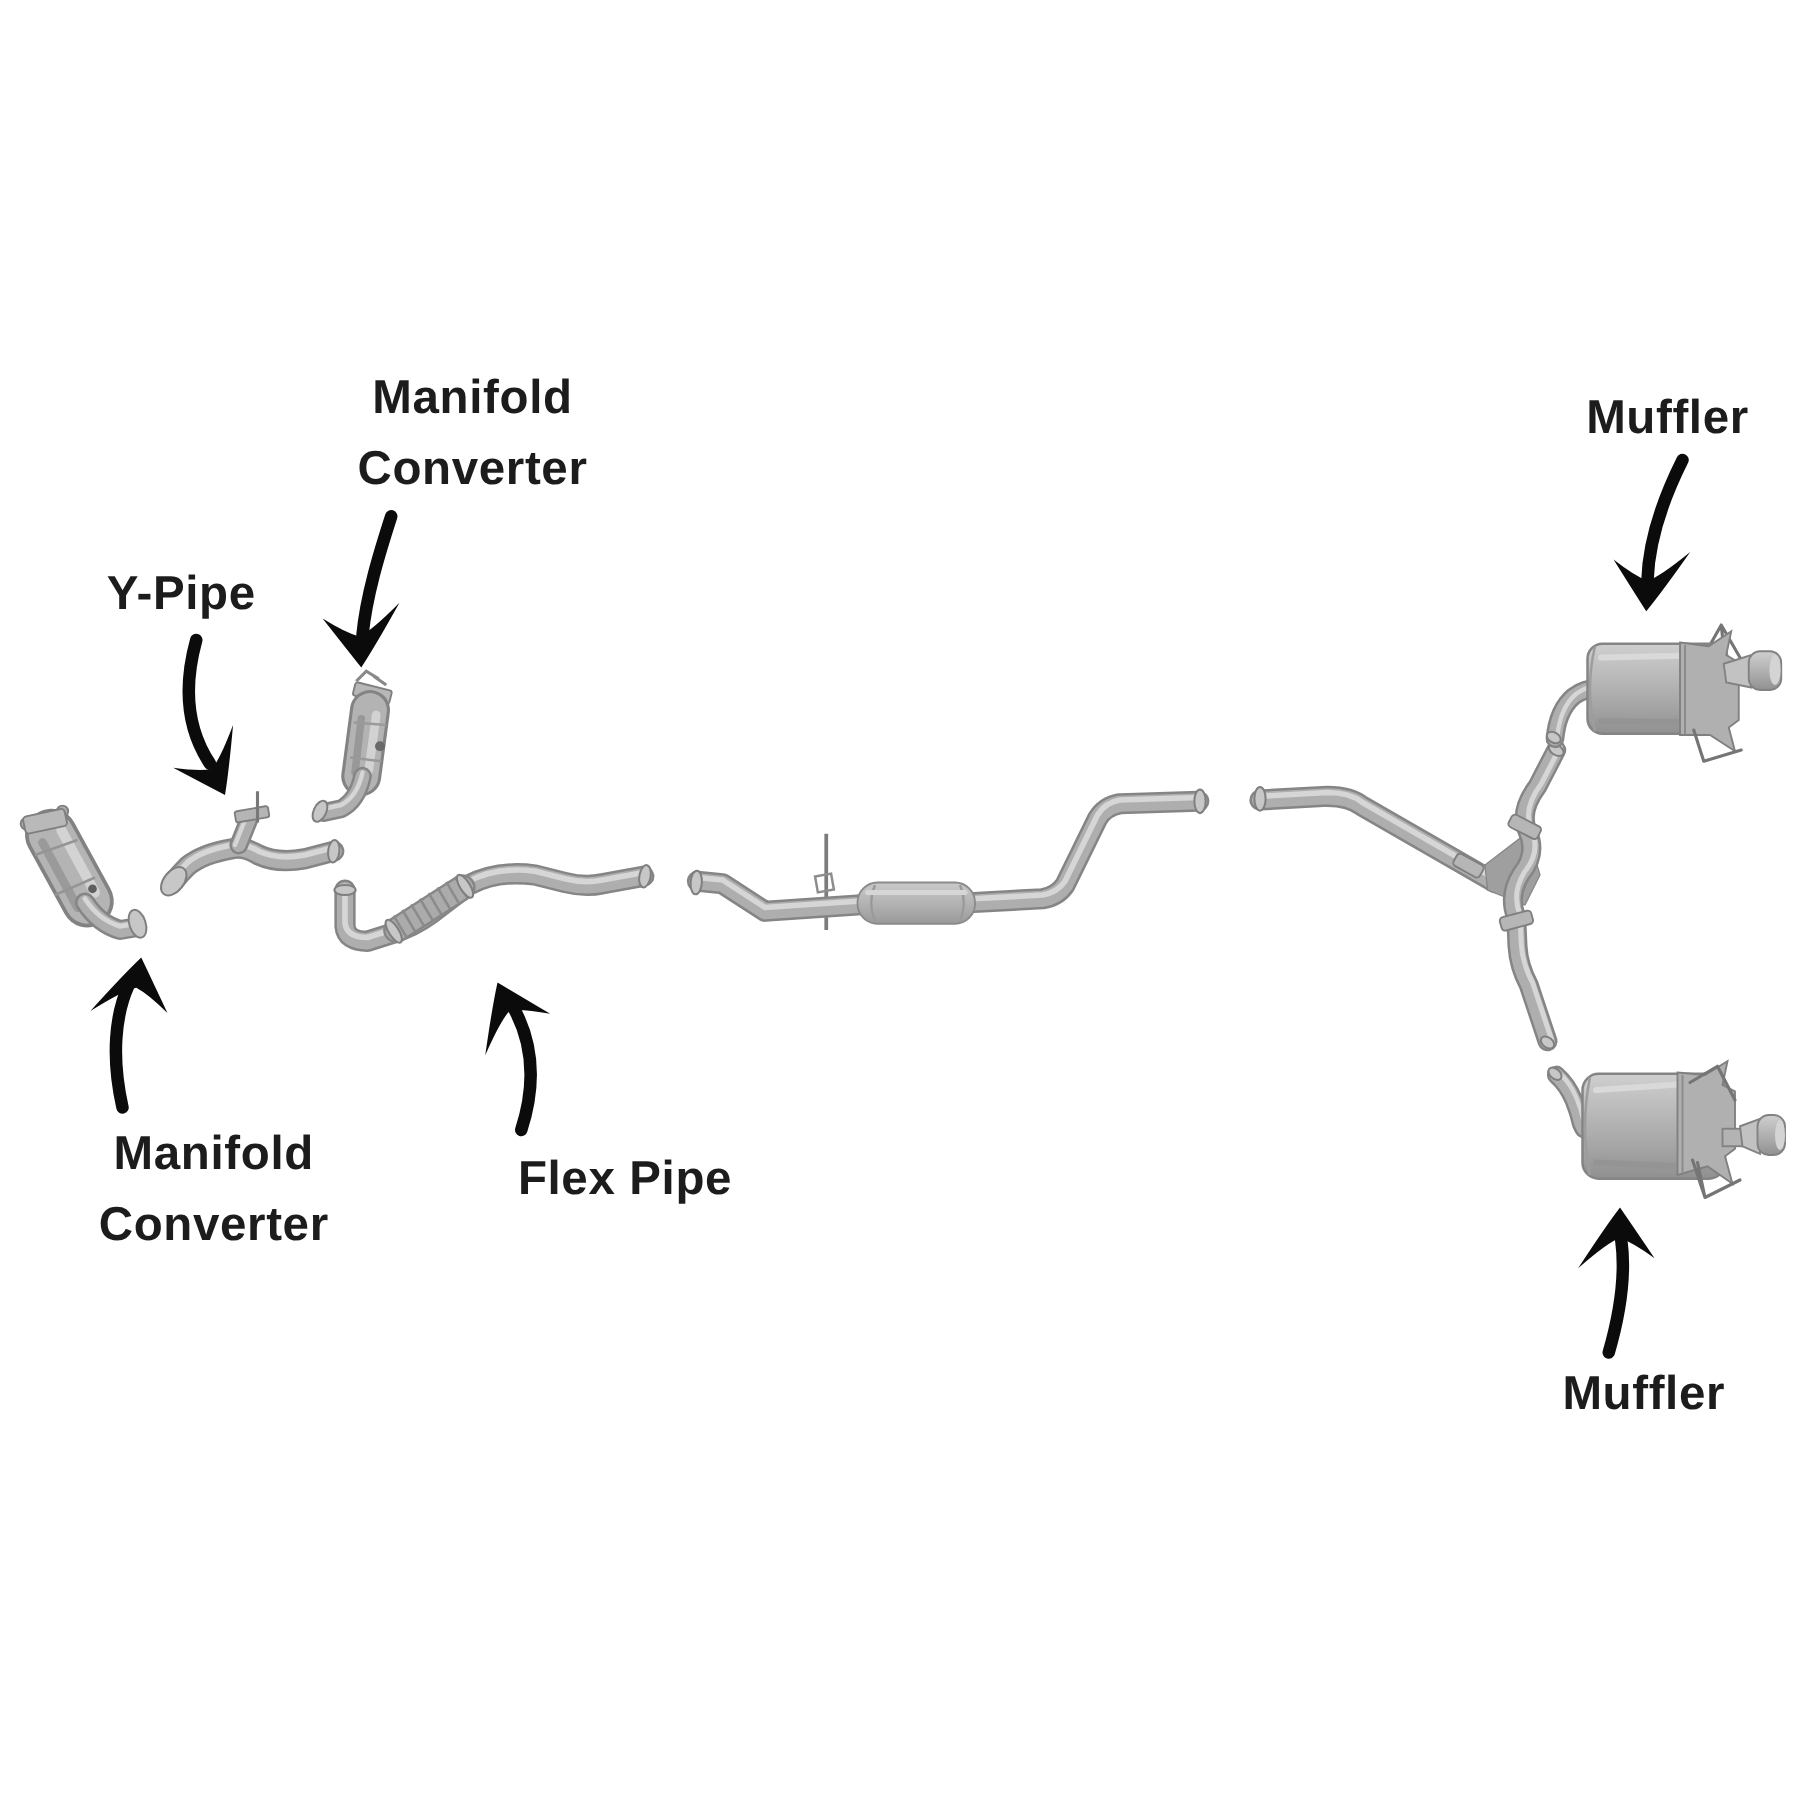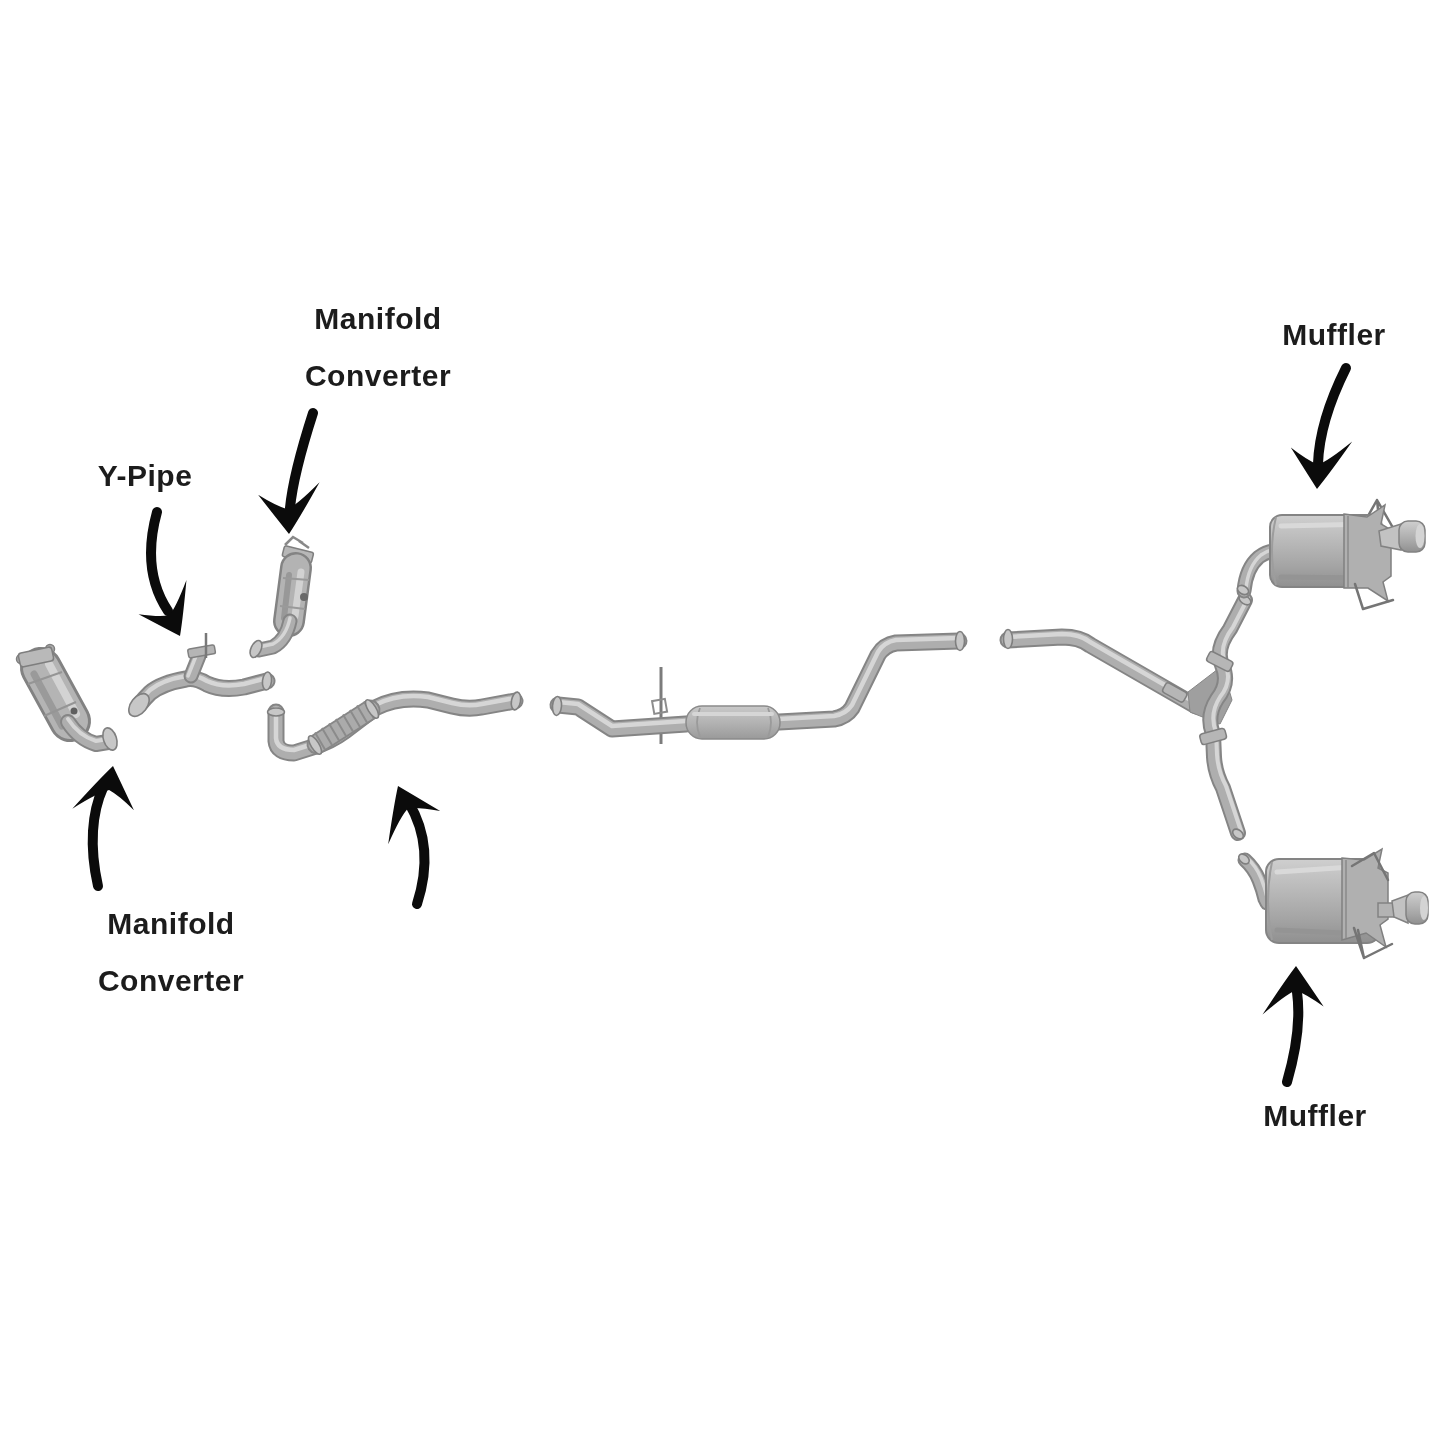--- a/index.html
+++ b/index.html
@@ -9,21 +9,21 @@
     background:#ffffff;
     overflow:hidden;
     font-family:"Liberation Sans", sans-serif;
   }
   #diagram-svg{position:absolute;left:0;top:0;}
   .lbl{
     position:absolute;
     transform:translateX(-50%);
     text-align:center;
     font-weight:700;
-    font-size:30px;
+    font-size:38px;
     line-height:57px;
     letter-spacing:0.5px;
     color:#1c1c1c;
     white-space:nowrap;
     user-select:none;
   }
   .lbl span{display:block;}
   
   .pe{fill:none;stroke:#858585;stroke-linecap:round;stroke-linejoin:round;}
   .pb{fill:none;stroke:#aeaeae;stroke-linecap:round;stroke-linejoin:round;}
@@ -232,20 +232,23 @@
 
 <div class="lbl" style="left:145px;top:447px;">
   <span>Y-Pipe</span>
 </div>
 
 <div class="lbl" style="left:171px;top:895px;">
   <span>Manifold</span>
   <span>Converter</span>
 </div>
 
+<div class="lbl" style="left:500px;top:915px;">
+  <span>Flex Pipe</span>
+</div>
 
 <div class="lbl" style="left:1334px;top:306px;">
   <span>Muffler</span>
 </div>
 
 <div class="lbl" style="left:1315px;top:1087px;">
   <span>Muffler</span>
 </div>
 
 </div>

